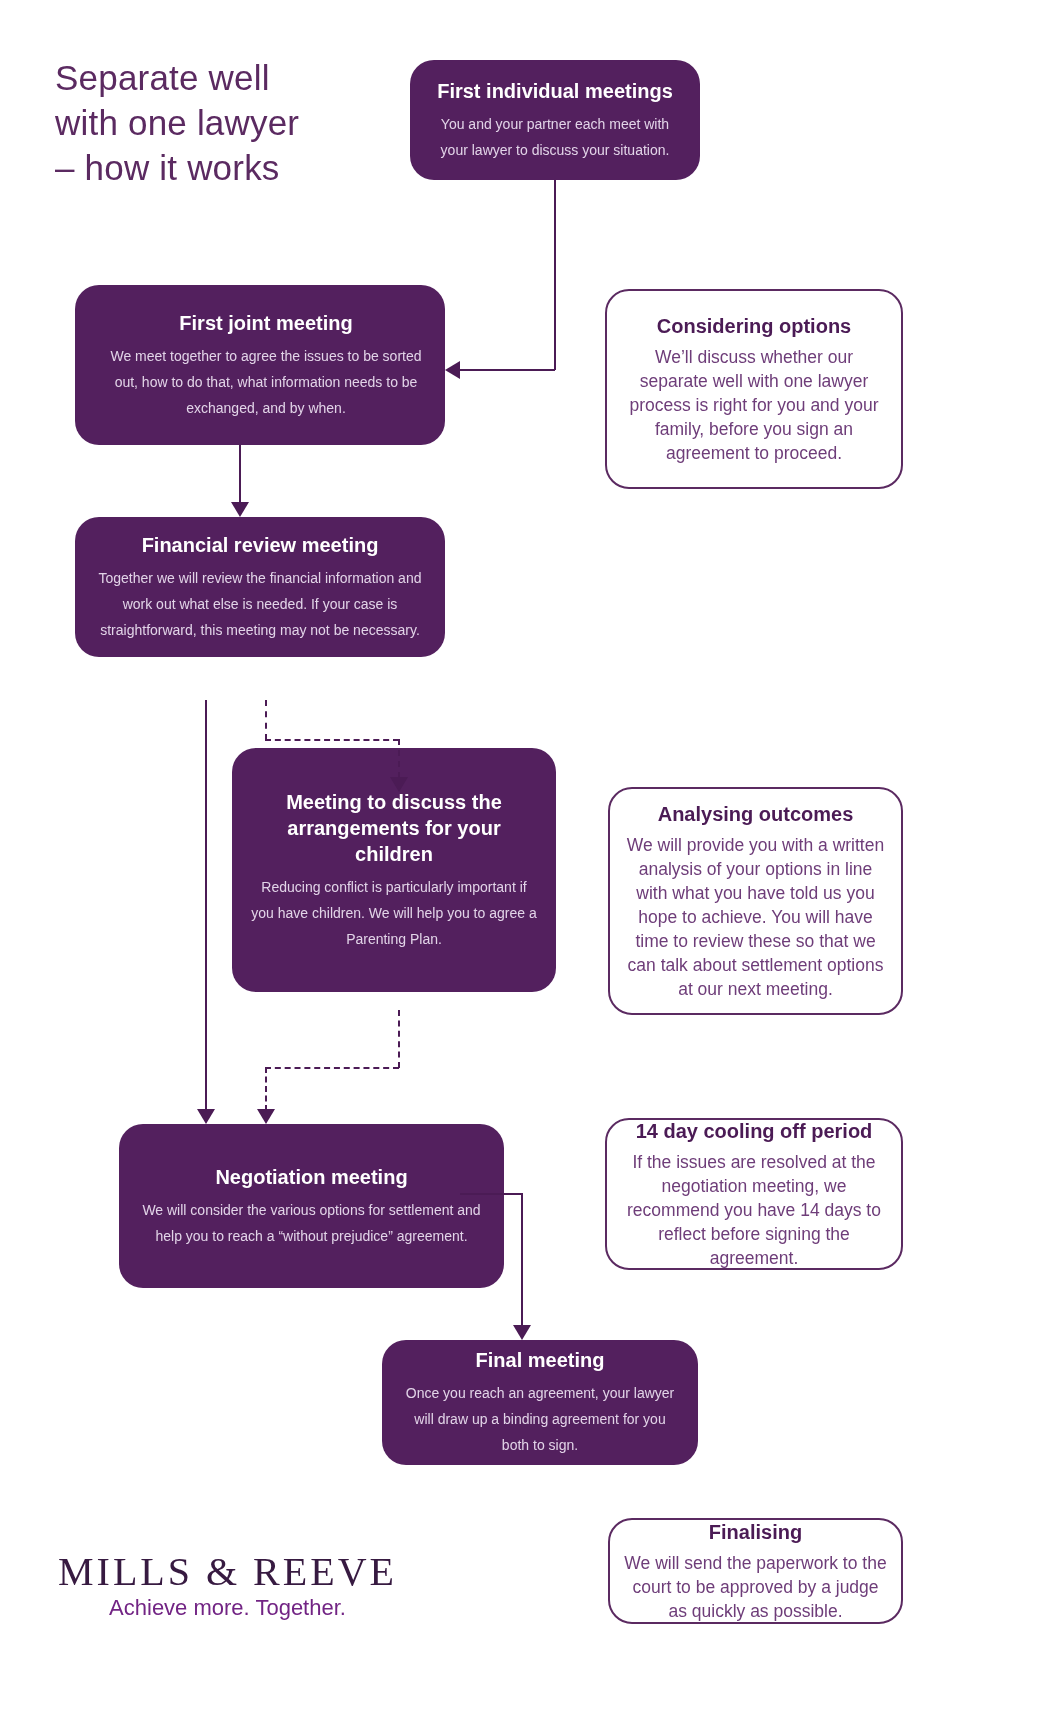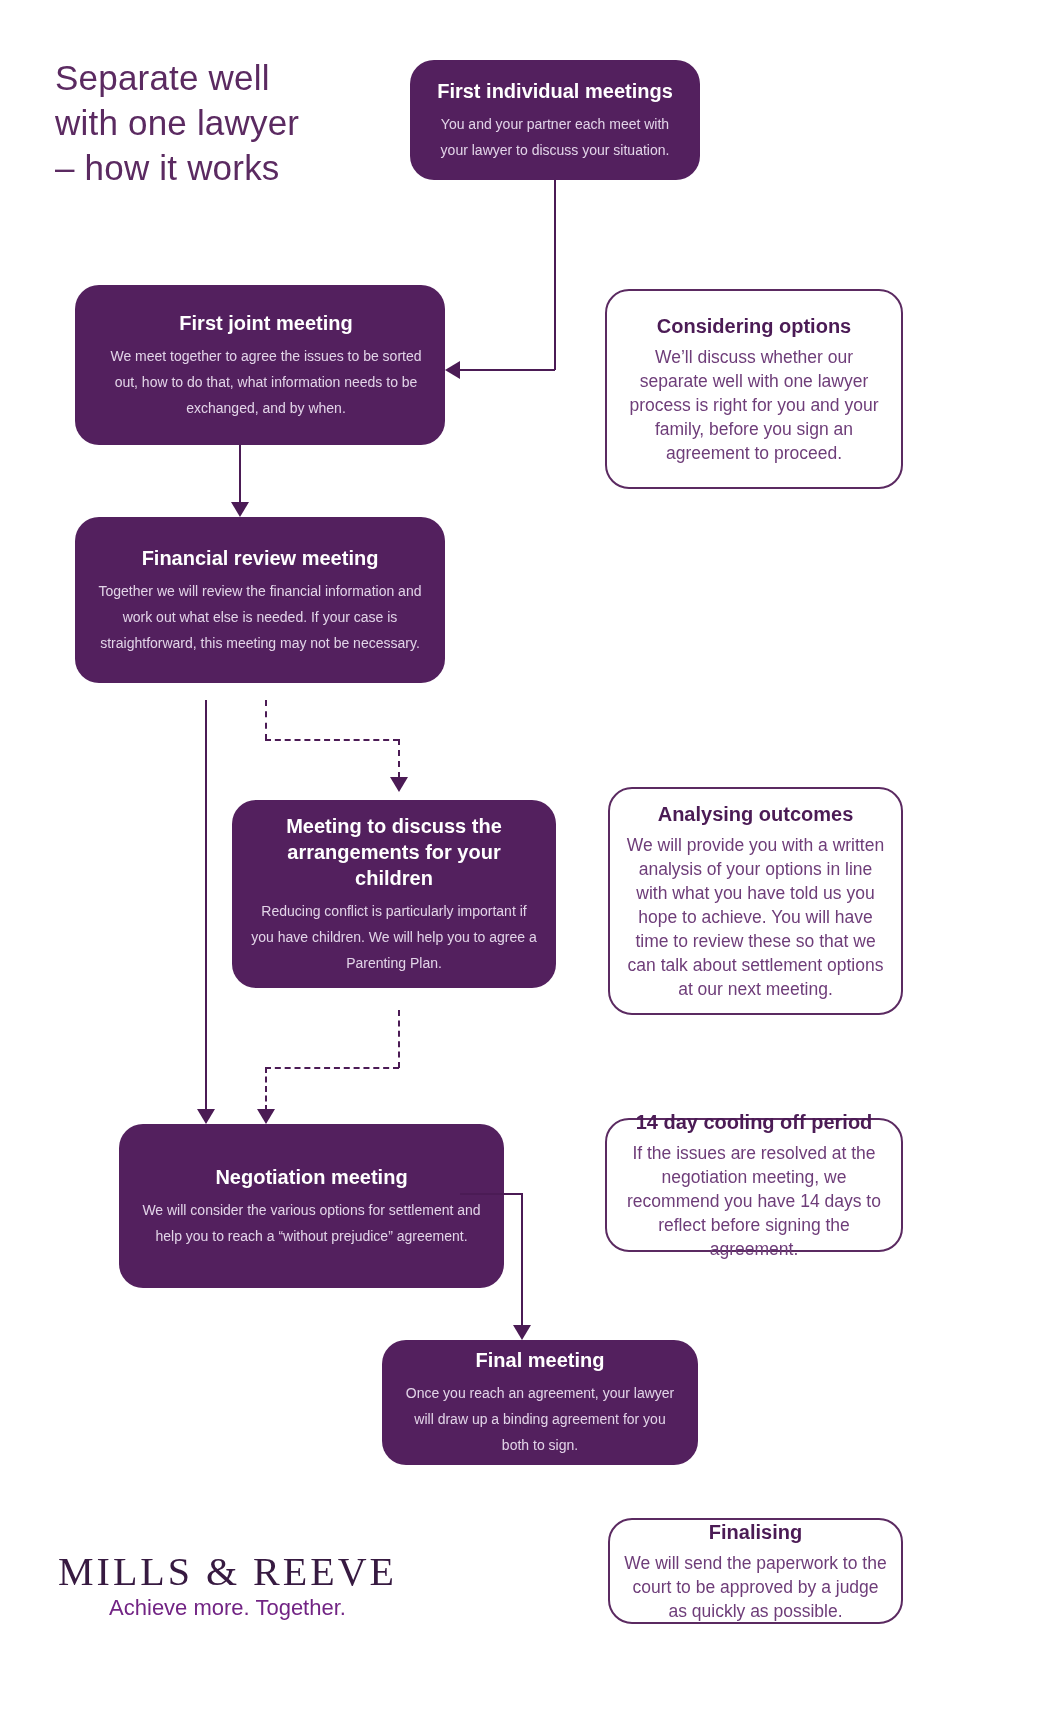--- a/index.html
+++ b/index.html
@@ -19,36 +19,36 @@
   .step {
     position:absolute; box-sizing:border-box;
     background:var(--box-fill,#53205e); border-radius:24px;
     display:flex; flex-direction:column; justify-content:center;
     text-align:center; padding:14px 18px; gap:7px;
   }
   .step-title { font-size:20px; font-weight:bold; color:#ffffff; line-height:26px; }
   .step-body  { font-size:14px; line-height:26px; color:var(--box-body-text,#e2d4e8); }
   #boxA { left:410px; top:60px;   width:290px; height:120px; }
   #boxB { left:75px;  top:285px;  width:370px; height:160px;padding-left:30px; }
-  #boxC { left:75px;  top:517px;  width:370px; height:166px; }
-  #boxD { left:232px; top:800px;  width:324px; height:188px; }
+  #boxC { left:75px;  top:517px;  width:370px; height:140px; }
+  #boxD { left:232px; top:748px;  width:324px; height:244px; }
   #boxE { left:75px;  top:1124px; width:385px; height:164px;margin-left:44px; }
   #boxF { left:382px; top:1340px; width:316px; height:125px; }
   
   .note {
     position:absolute; box-sizing:border-box;
     background:#ffffff; border:2px solid var(--outline,#5b2a61); border-radius:24px;
     display:flex; flex-direction:column; justify-content:center;
     text-align:center; padding:12px 12px; gap:6px;
   }
   .note-title { font-size:20px; font-weight:bold; color:var(--note-title,#4b1b55); line-height:26px; }
   .note-body  { font-size:17.5px; line-height:24px; color:var(--note-body,#6e3d79); }
   #note1 { left:605px; top:289px;  width:298px; height:200px; }
   #note2 { left:608px; top:787px;  width:295px; height:228px; }
-  #note3 { left:605px; top:1118px; width:298px; height:134px; }
+  #note3 { left:605px; top:1118px; width:298px; height:152px; }
   #note4 { left:608px; top:1518px; width:295px; height:106px; }
   
   .v { position:absolute; width:0; border-left:2px solid var(--line,#4b1b55); }
   .h { position:absolute; height:0; border-top:2px solid var(--line,#4b1b55); }
   .v.dash { border-left-style:dashed; }
   .h.dash { border-top-style:dashed; }
   .arrow-down {
     position:absolute; width:0; height:0;
     border-left:9px solid transparent; border-right:9px solid transparent;
     border-top:15px solid var(--line,#4b1b55);

